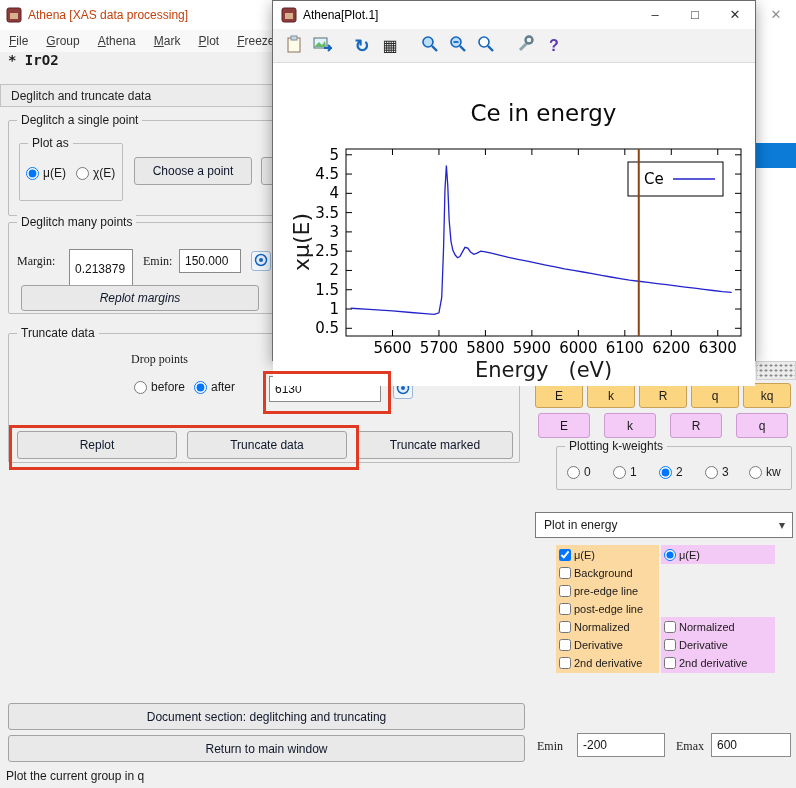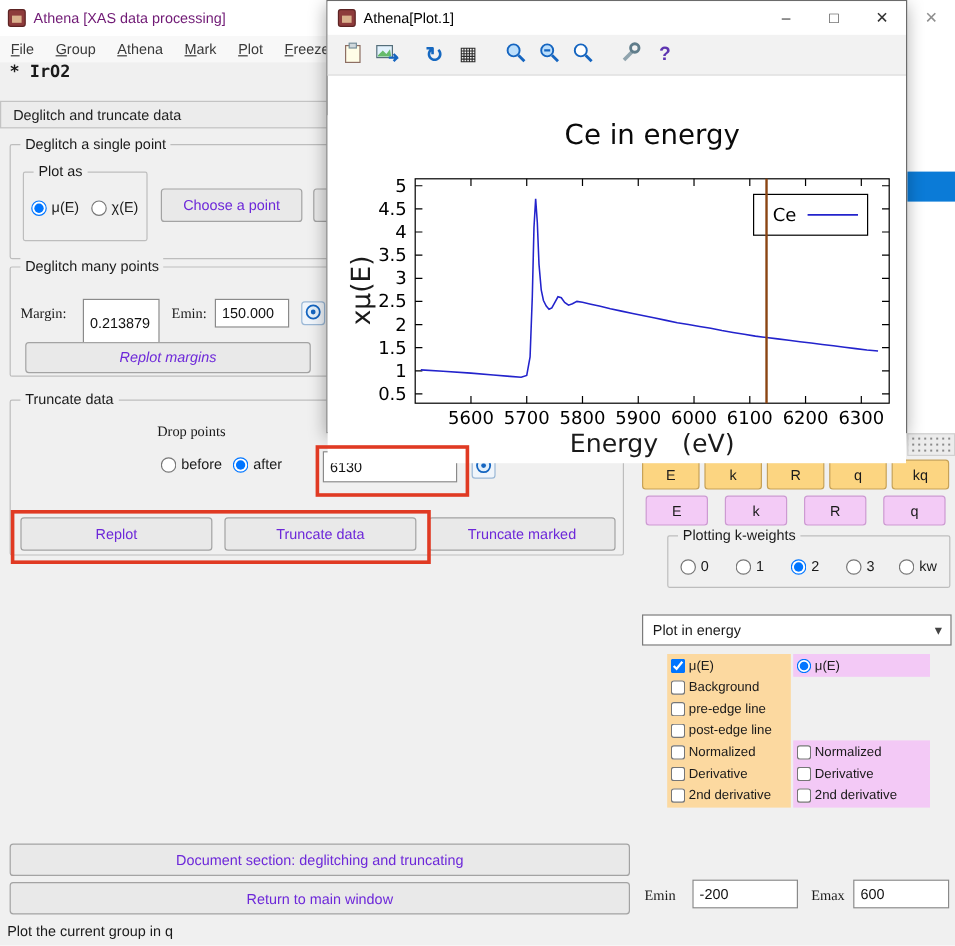--- a/index.html
+++ b/index.html
@@ -2,31 +2,31 @@
 <html><head>
 <meta charset="utf-8">
 <style>
   html,body{margin:0;padding:0;}
   #root{position:relative;width:796px;height:788px;background:#f0f0f0;overflow:hidden;
         font-family:"Liberation Sans",sans-serif;font-size:12px;color:#1a1a1a;}
   .abs{position:absolute;}
   
   .titlebar{position:absolute;left:0;top:0;width:796px;height:30px;background:#ffffff;}
   .app-icon{position:absolute;left:6px;top:7px;width:16px;height:16px;}
-  .main-title{position:absolute;left:28px;top:0;line-height:30px;color:#701a75;font-size:12px;}
+  .main-title{position:absolute;left:28px;top:0;line-height:30px;color:#c2410c;font-size:12px;}
   .main-close{position:absolute;right:4px;top:0;width:32px;height:30px;text-align:center;line-height:30px;color:#8f8f8f;font-size:13px;cursor:default;}
   .menubar{position:absolute;left:0;top:30px;width:796px;height:22px;background:#f8f8f8;display:flex;align-items:center;}
   .menu-item{padding:0 9px;color:#3a3a3a;line-height:22px;}
   .menu-item::first-letter{text-decoration:underline;}
   .group-label{position:absolute;left:8px;top:52px;font-family:"DejaVu Sans Mono",monospace;font-weight:bold;font-size:14px;}
   .panel-header{position:absolute;left:0;top:84px;width:530px;height:23px;background:#ececec;border:1px solid #c3c3c3;line-height:23px;padding-left:10px;box-sizing:border-box;color:#222;}
   
   .gbox{position:absolute;border:1px solid #bdbdbd;border-radius:2px;background:#f0f0f0;box-sizing:border-box;}
   .glabel{position:absolute;top:-8px;left:8px;background:#f0f0f0;padding:0 4px;font-size:12px;color:#1a1a1a;white-space:nowrap;}
-  .btn{position:absolute;background:#e9e9e9;border:1px solid #a3a3a3;border-radius:3px;font-size:12px;color:#6d28d9;font-family:inherit;box-sizing:border-box;}
+  .btn{position:absolute;background:#e9e9e9;border:1px solid #a3a3a3;border-radius:3px;font-size:12px;color:#0f172a;font-family:inherit;box-sizing:border-box;}
   .txt{position:absolute;background:#fff;border:1px solid #8a8a8a;font-size:12px;padding:2px 5px;box-sizing:border-box;font-family:inherit;color:#111;}
   .lbl{position:absolute;white-space:nowrap;font-family:Liberation Serif, serif;}
   .radio-row{position:absolute;display:flex;align-items:center;white-space:nowrap;}
   .radio-row input{margin:0 4px 0 0;}
   .pluck{position:absolute;width:20px;height:20px;background:#f0f5fb;border:1px solid #9bb8d6;border-radius:3px;padding:0;display:flex;align-items:center;justify-content:center;}
   
   .obtn{background:#fcd581;border:1px solid #c7a257;border-radius:3px;font-size:12px;height:25px;box-sizing:border-box;font-family:inherit;color:#1a1a1a;}
   .pbtn{background:#f3cbf6;border:1px solid #cd9ad2;border-radius:3px;font-size:12px;height:25px;box-sizing:border-box;font-family:inherit;color:#1a1a1a;}
   .opanel{position:absolute;background:#fcd9a0;display:flex;flex-direction:column;box-sizing:border-box;padding:1px 3px;}
   .ppanel{position:absolute;background:#f3c9f6;display:flex;flex-direction:column;box-sizing:border-box;padding:1px 3px;}

